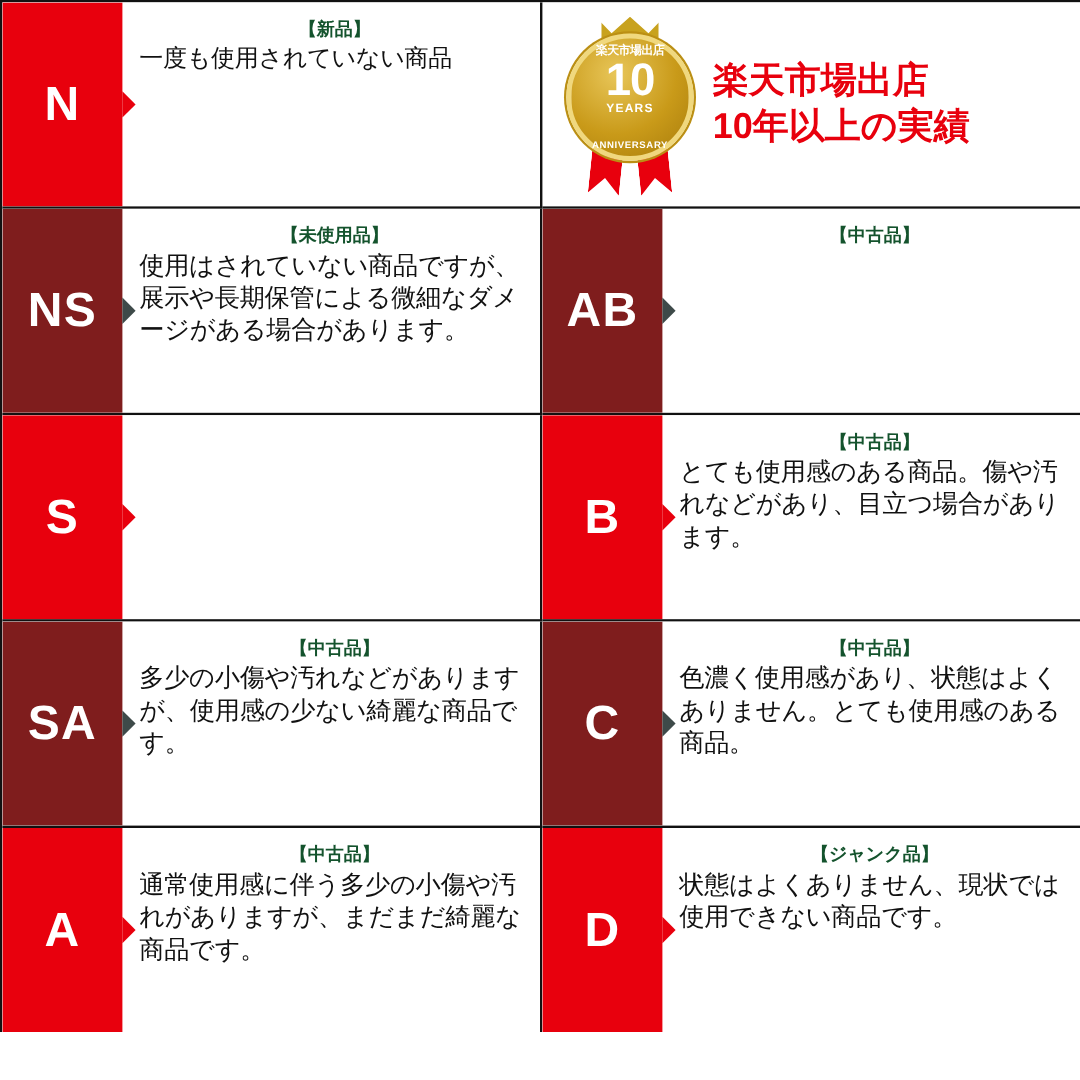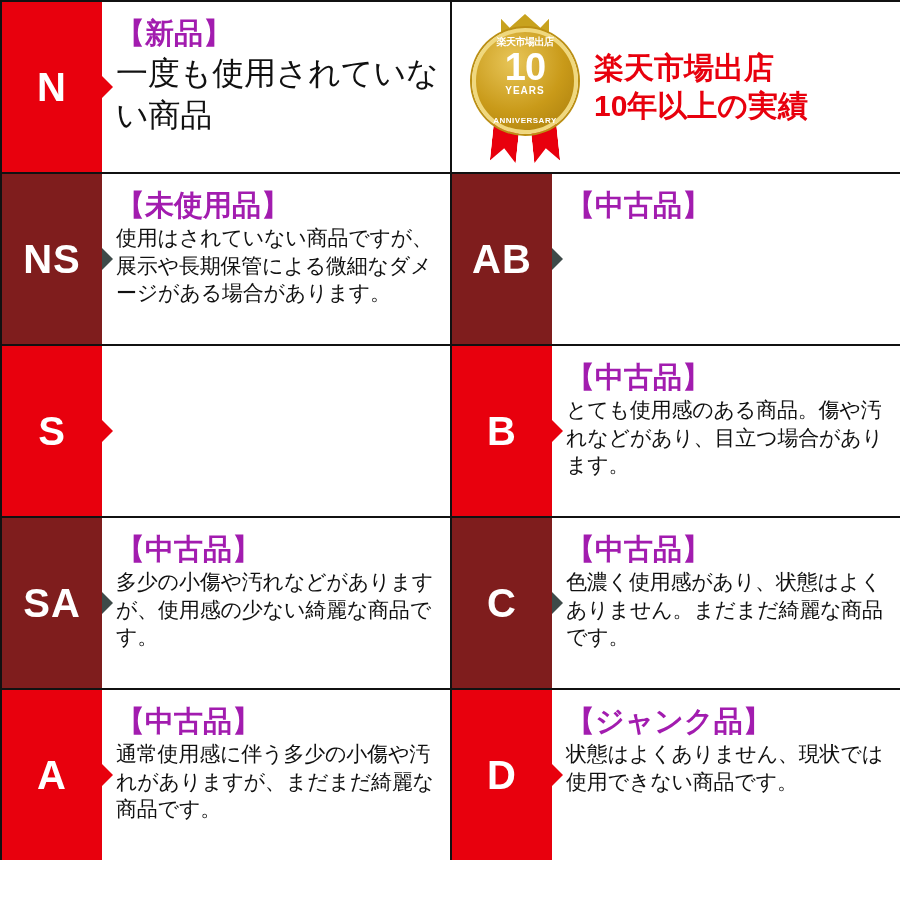--- a/index.html
+++ b/index.html
@@ -57,35 +57,36 @@
     border-left: 11px solid #e8000d;
   }
   .rank.gray .notch { border-left-color: #3e4a49; }
   .body {
     padding: 14px 10px 10px 14px;
     display: flex;
     flex-direction: column;
     justify-content: flex-start;
   }
   .title {
-    font-size: 29px;
-    font-weight: bold;
-    color: #a21caf;
+    font-size: 15px;
+    font-weight: bold;
+    color: #14532d;
     line-height: 1.18;
     margin-bottom: 2px;
     white-space: nowrap;
+    text-align: center;
   }
   .desc {
     font-size: 21px;
     color: #111;
     line-height: 1.3;
     letter-spacing: -0.2px;
   }
   .desc.big {
-    font-size: 32px;
+    font-size: 20px;
     line-height: 1.32;
   }
 
   
   .badge-cell {
     display: flex;
     align-items: center;
     gap: 10px;
     padding-left: 14px;
     border-right: 2px solid #111;
@@ -258,21 +259,21 @@
       </div>
     </div>
 
     <div class="cell">
       <div class="rank gray">
         <span>C</span>
         <span class="notch"></span>
       </div>
       <div class="body">
         <div class="title">【中古品】</div>
-        <div class="desc">色濃く使用感があり、状態はよくありません。まだまだ綺麗な商品です。</div>
+        <div class="desc">色濃く使用感があり、状態はよくありません。とても使用感のある商品。</div>
       </div>
     </div>
 
     <div class="cell">
       <div class="rank red">
         <span>A</span>
         <span class="notch"></span>
       </div>
       <div class="body">
         <div class="title">【中古品】</div>

